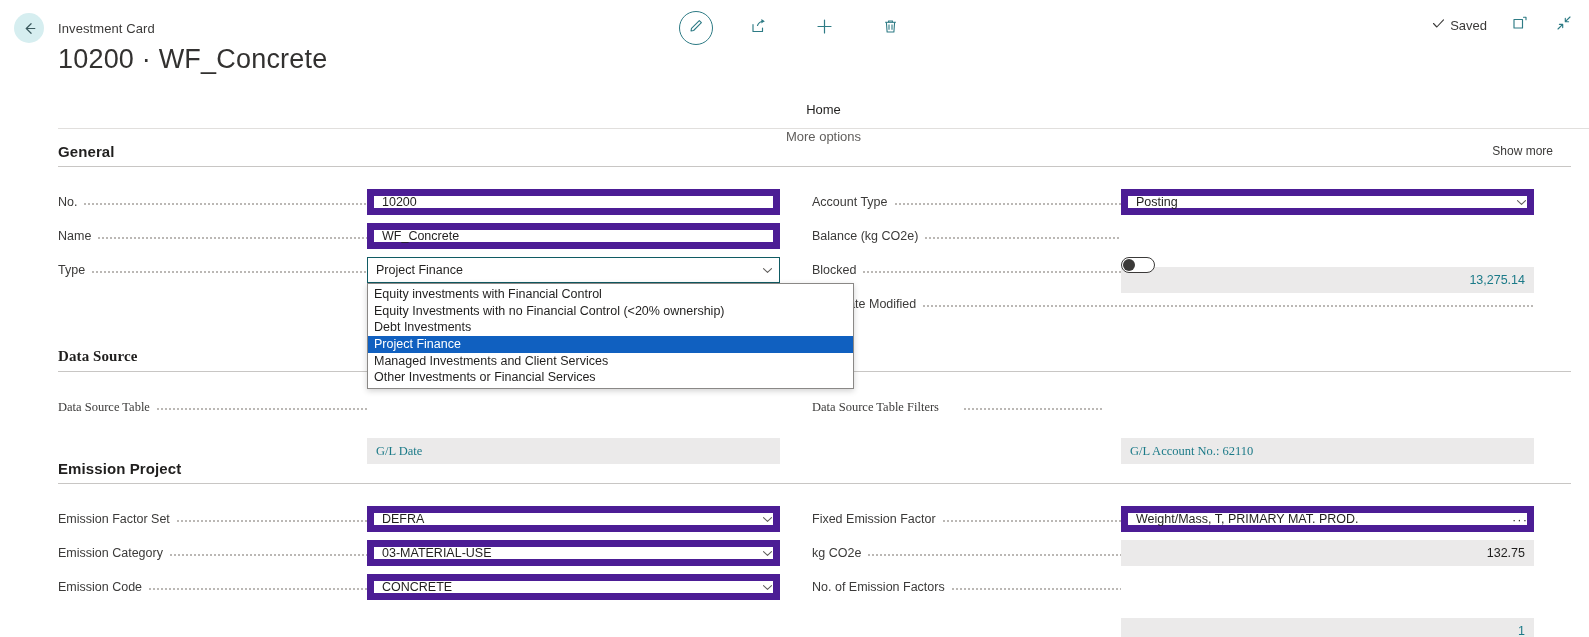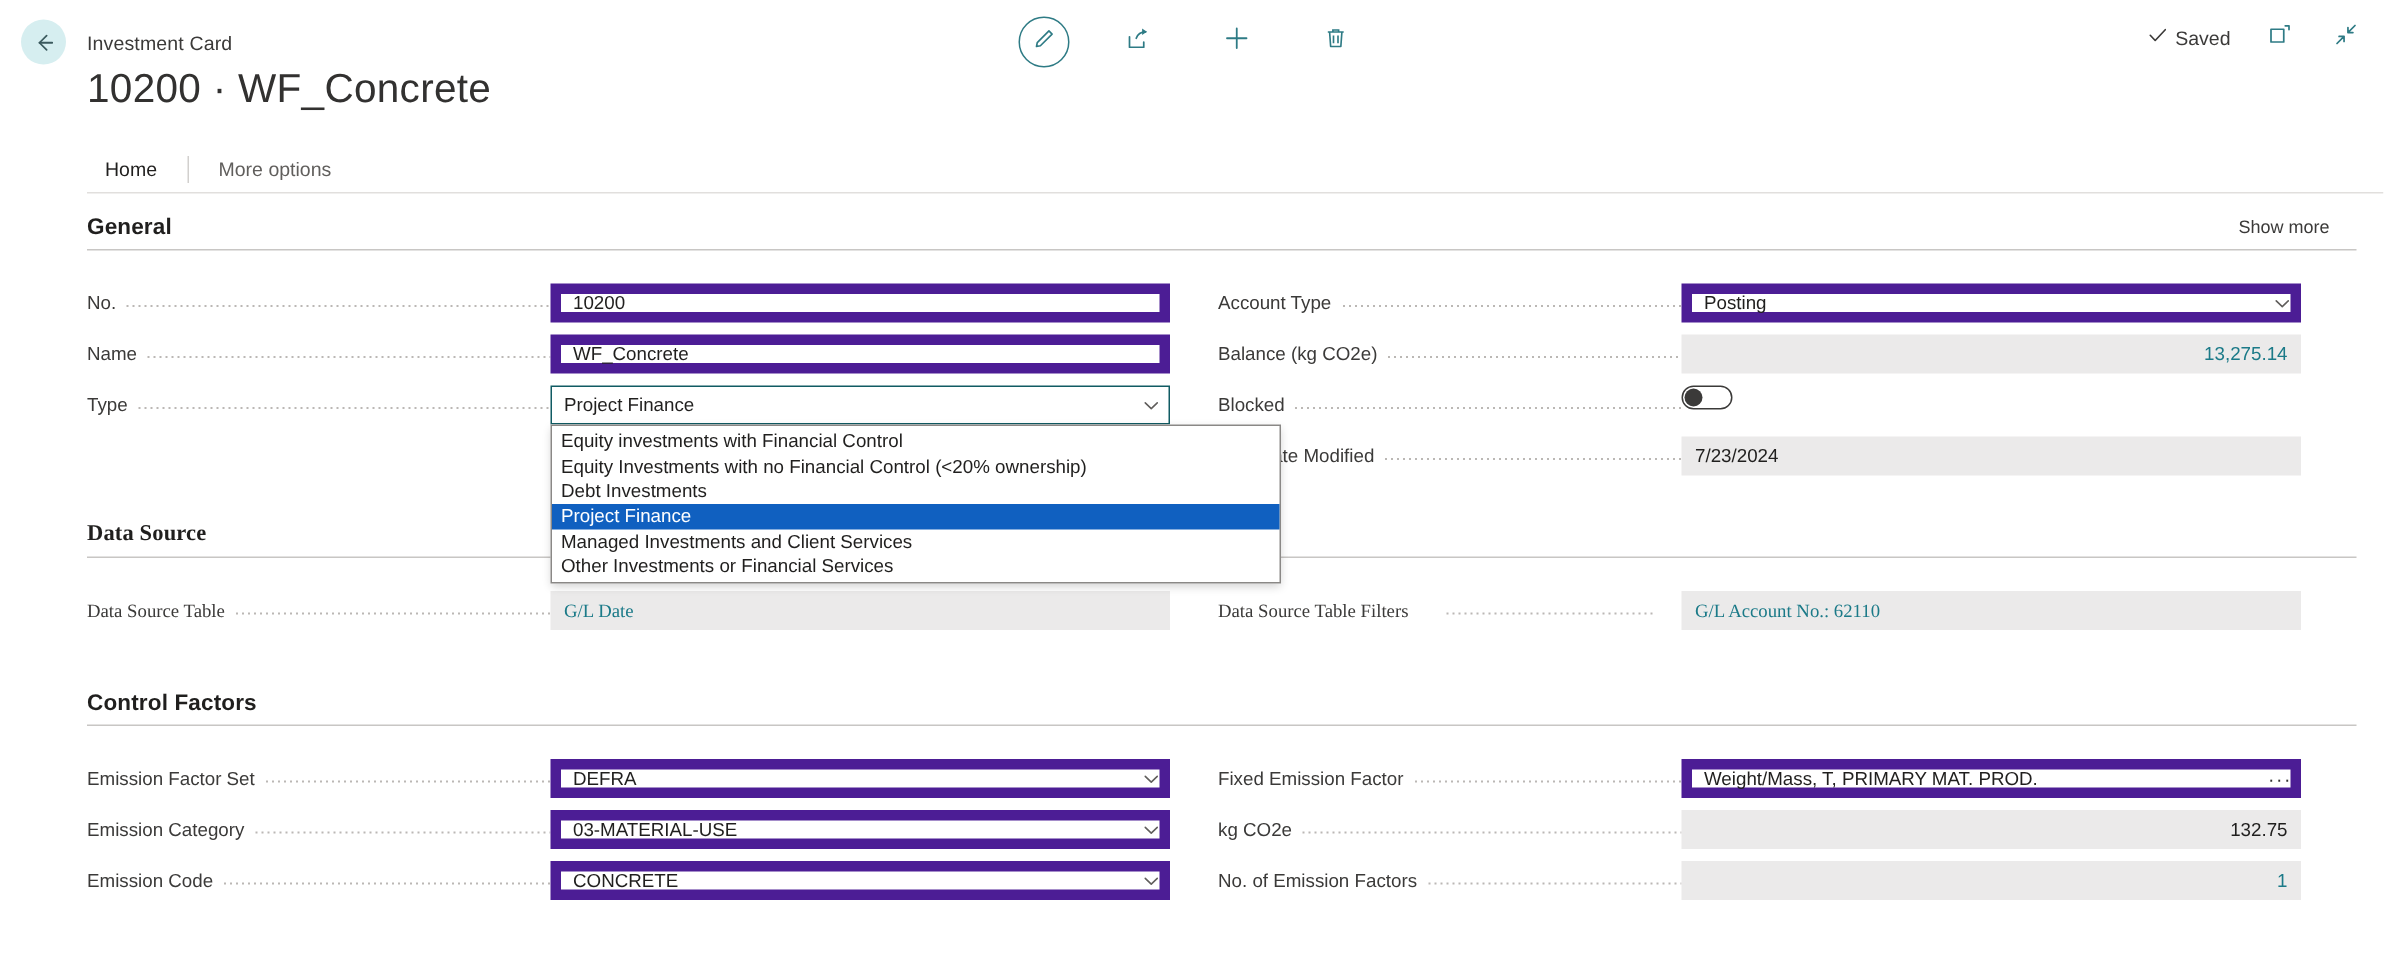--- a/index.html
+++ b/index.html
@@ -50,21 +50,21 @@
   }
   .saved {
     display:flex; align-items:center; gap:5px;
     font-size:13px; color:#3b3a39; cursor:default;
   }
   .hdr-icon { width:22px; height:22px; display:flex; align-items:center; justify-content:center; cursor:pointer; color:#2e7b85; }
 
   
   .ribbon {
     position:absolute; left:58px; right:0; top:96px; height:33px;
-    display:flex; align-items:center;
+    display:flex; align-items:center;flex-direction:column;
   }
   .ribbon-tab {
     font-size:13px; padding:6px 12px; cursor:pointer; color:#605e5c;
   }
   .ribbon-tab.active { color:#201f1e; font-weight:400; }
   .ribbon-sep { width:1px; height:18px; background:#d2d0ce; margin:0 8px; }
   .ribbon-underline { position:absolute; left:58px; right:0; top:128px; height:1px; background:#e1dfdd; }
 
   
   .section { position:absolute; left:0; right:0; }
@@ -107,21 +107,21 @@
   }
   .assist {
     position:absolute; right:6px; top:0; height:26px; display:flex; align-items:center;
     font-size:13px; color:#323130; letter-spacing:1px; cursor:pointer;
   }
   .ro {
     width:100%; height:26px; background:#ebeaea; border:1px solid transparent;
     font-size:12.5px; color:#201f1e; padding:0 8px; display:flex; align-items:center;
   }
   .ro.right { justify-content:flex-end; }
-  .ro.link, .link-val { color:#1b7a88; }
+  .ro.link, .link-val { color:#1b7a88;margin-top:44px; }
 
   .toggle {
     width:34px; height:16px; border-radius:9px; border:1px solid #3b3a39; background:#fff;
     display:flex; align-items:center; padding:1px; cursor:pointer;
   }
   .toggle .knob { width:12px; height:12px; border-radius:50%; background:#3b3a39; }
 
   
   .dropdown {
     position:absolute; z-index:50; left:0; top:26px; width:487px;
@@ -303,23 +303,20 @@
           <span class="fld-ctl">
             <span class="toggle">
               <span class="knob"></span>
             </span>
           </span>
         </div>
 
         <div class="fld" style="margin-bottom:0;">
           <span class="fld-label">Last Date Modified</span>
           <span class="dots"></span>
-          <span class="fld-ctl">
-            <span class="ro">7/23/2024</span>
-          </span>
         </div>
       </div>
     </div>
   </div>
 
   <div class="section" style="top:348px;font-family:Liberation Serif, serif;">
     <div class="section-head">
       <div class="section-title">Data Source</div>
     </div>
     <div class="section-rule"></div>
@@ -341,21 +338,21 @@
           <span class="fld-ctl">
             <span class="ro link">G/L Account No.: 62110</span>
           </span>
         </div>
       </div>
     </div>
   </div>
 
   <div class="section" style="top:460px;">
     <div class="section-head">
-      <div class="section-title">Control Factors</div>
+      <div class="section-title">Emission Project</div>
     </div>
     <div class="section-rule"></div>
 
     <div class="cols" style="height:110px; margin-top:22px;">
 
       <div class="col col-left">
         <div class="fld">
           <span class="fld-label">Emission Factor Set</span>
           <span class="dots"></span>
           <span class="fld-ctl">

